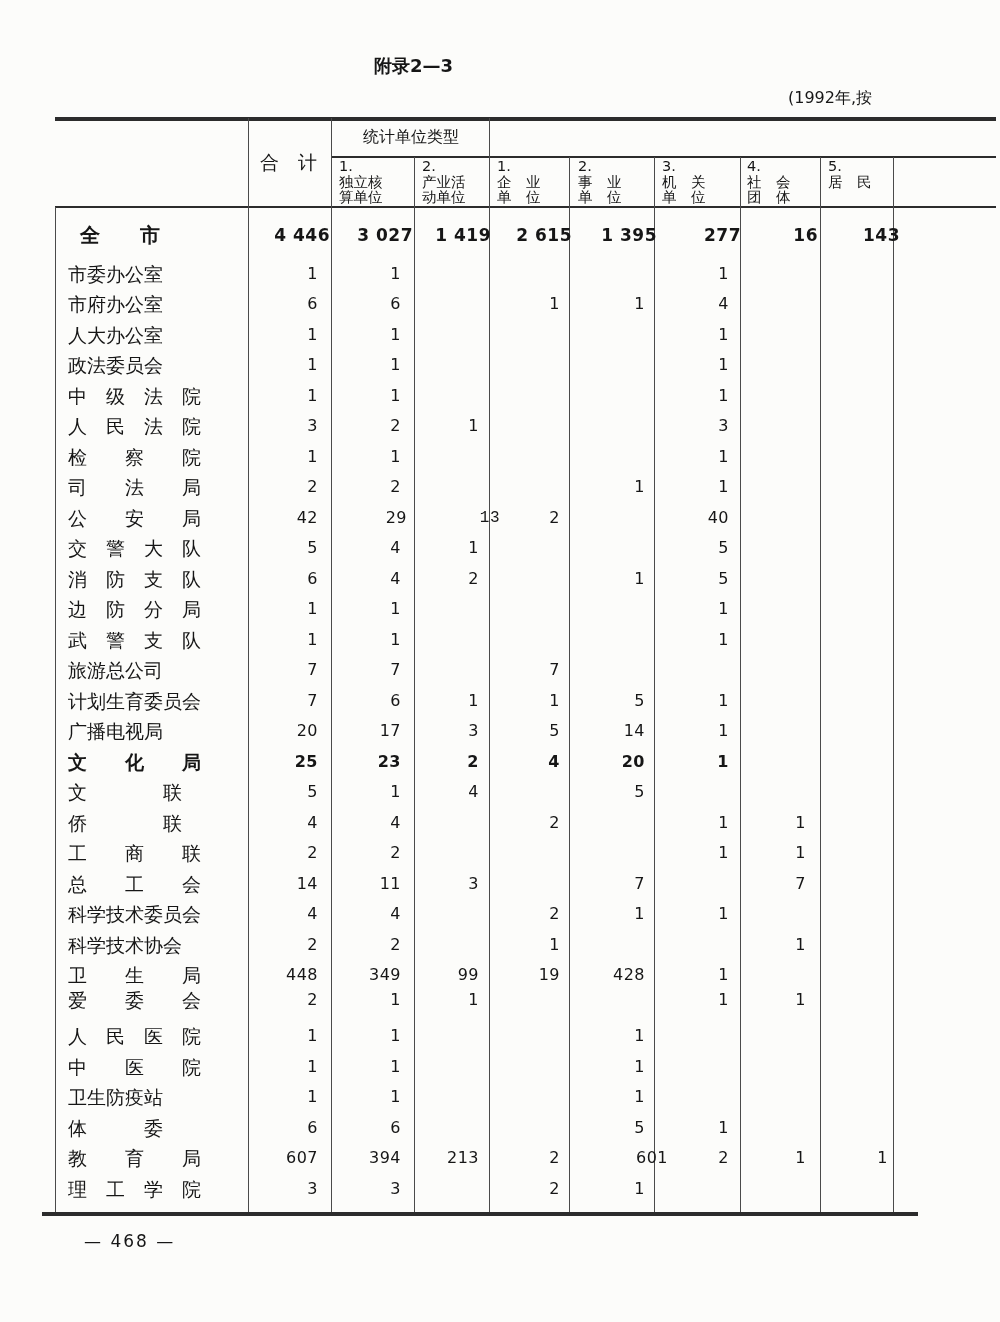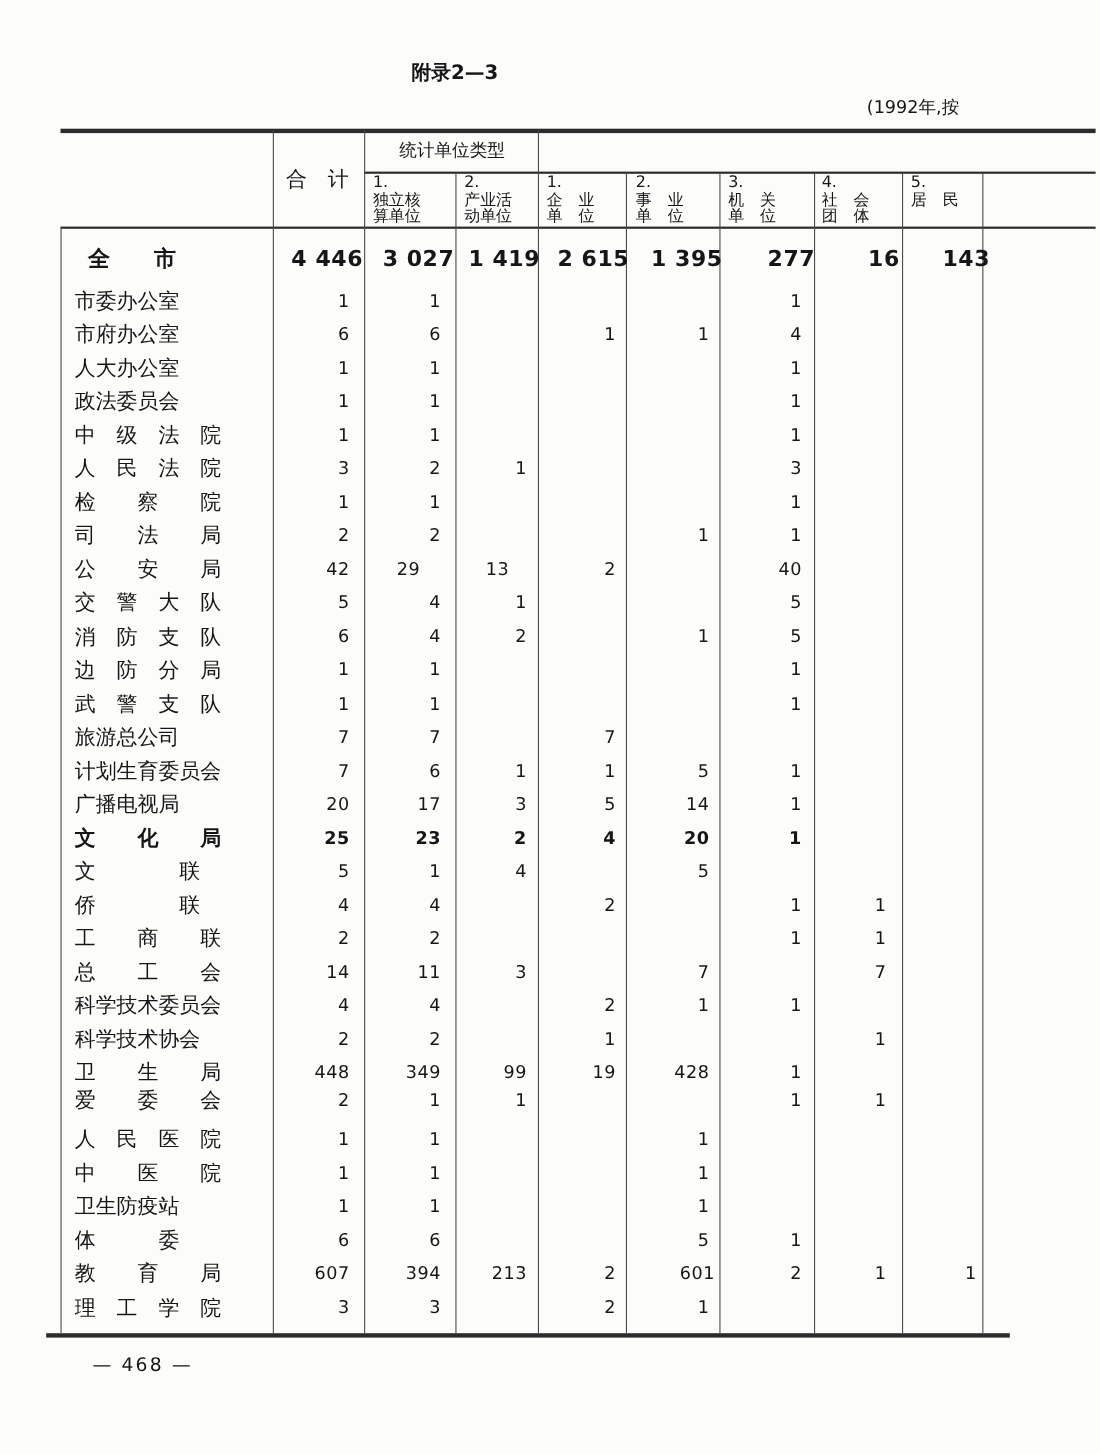--- a/index.html
+++ b/index.html
@@ -13,21 +13,21 @@
   .subtitle{position:absolute;left:788px;top:88px;font-size:16px;white-space:nowrap;}
   .colhead-total{position:absolute;left:260px;top:150px;font-size:19px;white-space:nowrap;}
   .group1{position:absolute;left:332px;top:127px;width:158px;text-align:center;font-size:16px;}
   .group2{position:absolute;left:596px;top:126px;font-size:17px;letter-spacing:45px;white-space:nowrap;}
   .subhead{position:absolute;top:159px;font-size:14.5px;line-height:15.5px;white-space:nowrap;}
   .subhead div{white-space:nowrap;}
   .trow{position:absolute;left:0;width:1000px;height:30.5px;line-height:30.5px;}
   .rlabel{position:absolute;left:68px;font-size:19px;white-space:nowrap;}
   .cell{position:absolute;text-align:right;font-size:16px;letter-spacing:.5px;white-space:nowrap;}
   .boldrow .rlabel{font-weight:bold;font-size:20px;}
-  .boldrow .cell{font-weight:bold;font-size:20px;}
+  .boldrow .cell{font-weight:bold;font-size:17px;}
   .pagenum{position:absolute;left:84px;top:1231px;font-size:17px;letter-spacing:2px;white-space:nowrap;}
 </style>
 </head>
 <body>
 
 <div class="page">
 
   <span class="appendix">附录2—3</span>
   <span class="subtitle">(1992年,按</span>
 
@@ -146,22 +146,22 @@
       <div class="trow" style="top: 472px;">
         <span class="rlabel">司　　法　　局</span>
         <span class="cell" style="left: 240px; width: 78px;">2</span>
         <span class="cell" style="left: 325px; width: 76px;">2</span>
         <span class="cell" style="left: 565px; width: 80px;">1</span>
         <span class="cell" style="left: 650px; width: 79px;">1</span>
       </div>
       <div class="trow" style="top: 502.5px;">
         <span class="rlabel">公　　安　　局</span>
         <span class="cell" style="left: 240px; width: 78px;">42</span>
-        <span class="cell" style="left: 306px; width: 76px;">29</span>
-        <span class="cell" style="left: 389px; width: 74px;">13</span>
+        <span class="cell" style="left: 331px; width: 76px;">29</span>
+        <span class="cell" style="left: 426px; width: 74px; font-family: Liberation Mono, monospace;">13</span>
         <span class="cell" style="left: 485px; width: 75px;">2</span>
         <span class="cell" style="left: 650px; width: 79px;">40</span>
       </div>
       <div class="trow" style="top: 533px;">
         <span class="rlabel">交　警　大　队</span>
         <span class="cell" style="left: 240px; width: 78px;">5</span>
         <span class="cell" style="left: 325px; width: 76px;">4</span>
         <span class="cell" style="left: 405px; width: 74px;">1</span>
         <span class="cell" style="left: 650px; width: 79px;">5</span>
       </div>
@@ -304,21 +304,21 @@
         <span class="cell" style="left: 325px; width: 76px;">6</span>
         <span class="cell" style="left: 565px; width: 80px;">5</span>
         <span class="cell" style="left: 650px; width: 79px;">1</span>
       </div>
       <div class="trow" style="top: 1143px;">
         <span class="rlabel">教　　育　　局</span>
         <span class="cell" style="left: 240px; width: 78px;">607</span>
         <span class="cell" style="left: 325px; width: 76px;">394</span>
         <span class="cell" style="left: 405px; width: 74px;">213</span>
         <span class="cell" style="left: 485px; width: 75px;">2</span>
-        <span class="cell" style="left: 570px; width: 80px;">601</span>
+        <span class="cell" style="left: 588px; width: 80px;">601</span>
         <span class="cell" style="left: 650px; width: 79px;">2</span>
         <span class="cell" style="left: 730px; width: 76px;">1</span>
         <span class="cell" style="left: 812px; width: 76px;">1</span>
       </div>
       <div class="trow" style="top: 1173.5px;">
         <span class="rlabel">理　工　学　院</span>
         <span class="cell" style="left: 240px; width: 78px;">3</span>
         <span class="cell" style="left: 325px; width: 76px;">3</span>
         <span class="cell" style="left: 485px; width: 75px;">2</span>
         <span class="cell" style="left: 565px; width: 80px;">1</span>

